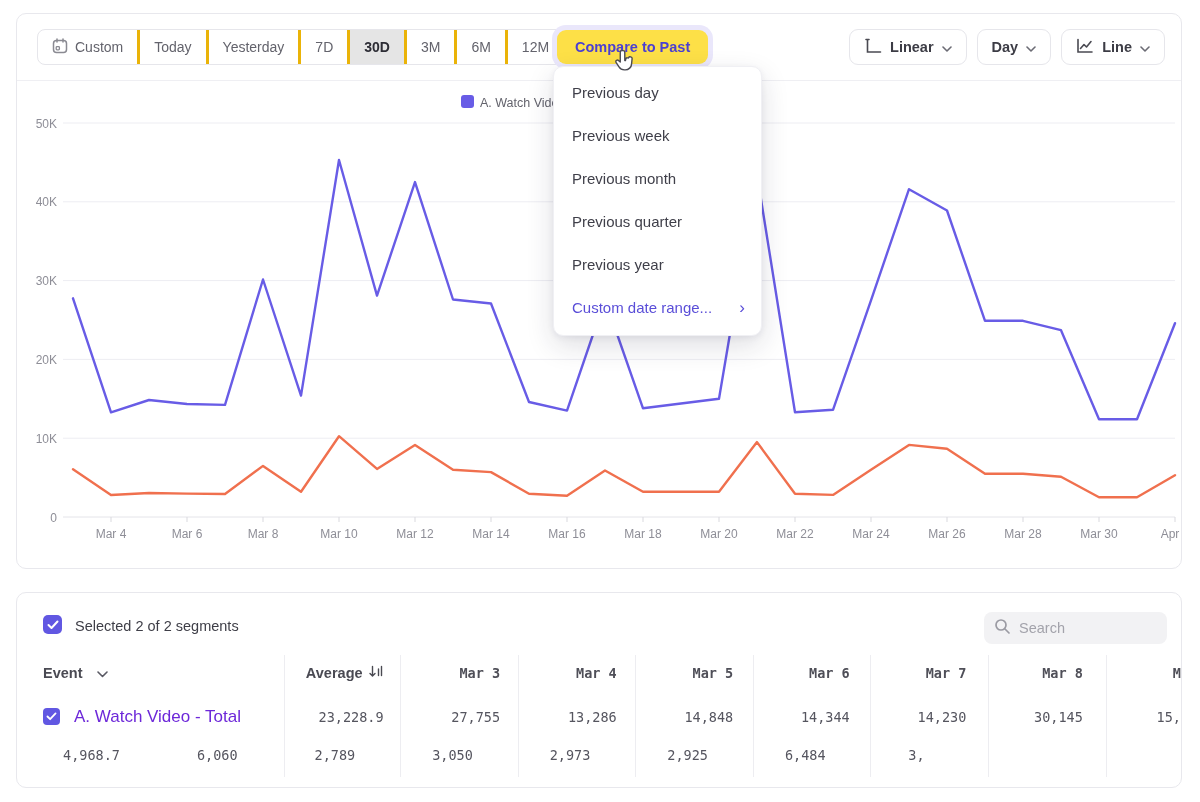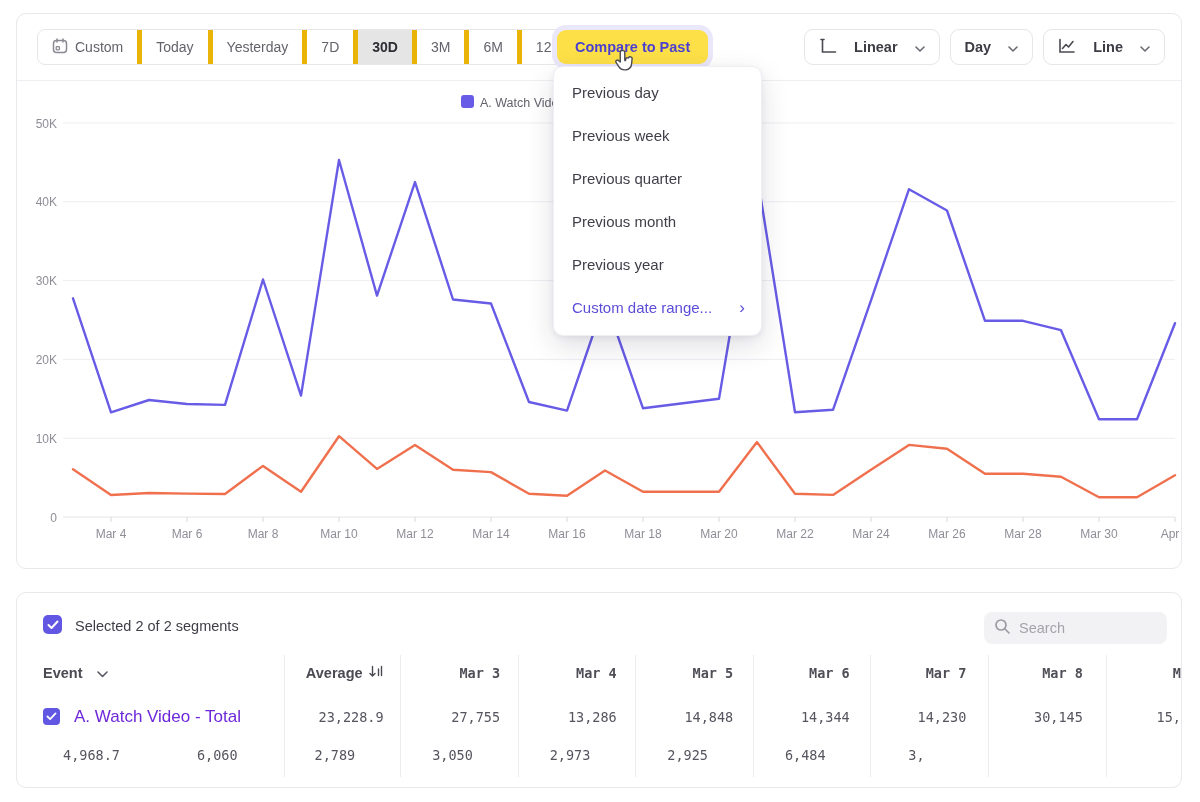--- a/index.html
+++ b/index.html
@@ -9,32 +9,32 @@
 
   .card { position:absolute; background:#fff; border:1px solid #e8e8ed; border-radius:10px; }
   #chart-card { left:16px; top:13px; width:1166px; height:556px; }
   #table-card { left:16px; top:592px; width:1166px; height:196px; overflow:hidden; }
 
   
   .toolbar { position:absolute; left:0; top:0; right:0; height:67px; border-bottom:1px solid #efeff3; }
   .seg-group { position:absolute; left:20px; top:15px; height:36px; display:flex; align-items:stretch;
     border:1px solid #e6e6eb; border-radius:8px; overflow:hidden; background:#fff; }
   .seg { display:flex; align-items:center; gap:7px; padding:0 14px; font-size:14px; color:#63636c;
-    border-left:5px solid #eab308; cursor:pointer; white-space:nowrap; }
+    border-left:3px solid #eab308; cursor:pointer; white-space:nowrap; }
   .seg:first-child { border-left:none; }
   .seg.active { background:#e5e5e5; color:#2d2d35; font-weight:700; }
   .seg svg { flex:0 0 auto; }
 
   .compare-btn { position:absolute; left:540px; top:16px; height:34px; padding:0 18px;
     background:#fde047; color:#4b3fd2; border:none; border-radius:9px;
     font-family:inherit; font-size:14.5px; font-weight:700; cursor:pointer;
     box-shadow:0 0 0 5px #eae7fb; }
 
   .right-controls { position:absolute; right:16px; top:15px; display:flex; gap:10px; }
-  .ctrl-btn { height:36px; display:inline-flex; align-items:center; gap:17px; padding:0 14px;
+  .ctrl-btn { height:36px; display:inline-flex; align-items:center; gap:8px; padding:0 14px;
     background:#fff; border:1px solid #e6e6eb; border-radius:9px; font-family:inherit;
     font-size:14.5px; font-weight:600; color:#3c3c45; cursor:pointer; }
 
   
   #chart-svg { position:absolute; left:0; top:68px; }
   #chart-svg text.ax { font-family:"Liberation Sans",sans-serif; font-size:12px; fill:#8e8e97; }
   #chart-svg text.lg { font-family:"Liberation Sans",sans-serif; font-size:12.5px; fill:#63636c; }
 
   
   .dropdown { position:absolute; left:553px; top:66px; width:209px; z-index:20;
@@ -211,22 +211,22 @@
         <g>
           <rect x="572" y="13" width="13" height="13" rx="3" fill="#f0704e"></rect>
           <text class="lg" x="591" y="24.5">B. Purchase</text>
         </g>
       </svg>
   </section>
 
   <div class="dropdown" id="compare-menu">
       <div class="menu-item">Previous day</div>
       <div class="menu-item">Previous week</div>
+      <div class="menu-item">Previous month</div>
       <div class="menu-item">Previous quarter</div>
-      <div class="menu-item">Previous month</div>
       <div class="menu-item">Previous year</div>
       <div class="menu-item custom">
         <span>Custom date range...</span>
         <span class="chev">›</span>
       </div>
     </div>
 
   <svg id="cursor" width="26" height="28" viewBox="0 0 24 26">
     <path d="M10.2 1.5c.9 0 1.6.7 1.6 1.6v7.6h.6l.3-1.4c.2-.8.9-1.3 1.7-1.1l.8.2.2-.4c.3-.7 1.1-1 1.8-.7l.6.3c.5.2.8.8.8 1.3l-.5 4.9c-.1 3.1-2.7 5.6-5.8 5.6h-.9c-2 0-3.9-1-5-2.7l-2.7-4.2c-.4-.7-.3-1.6.4-2 .6-.4 1.3-.3 1.8.1l1.7 1.5V3.1c0-.9.7-1.6 1.6-1.6z" fill="#fff" stroke="#4a4a52" stroke-width="1.3" stroke-linejoin="round"></path>
   </svg>

